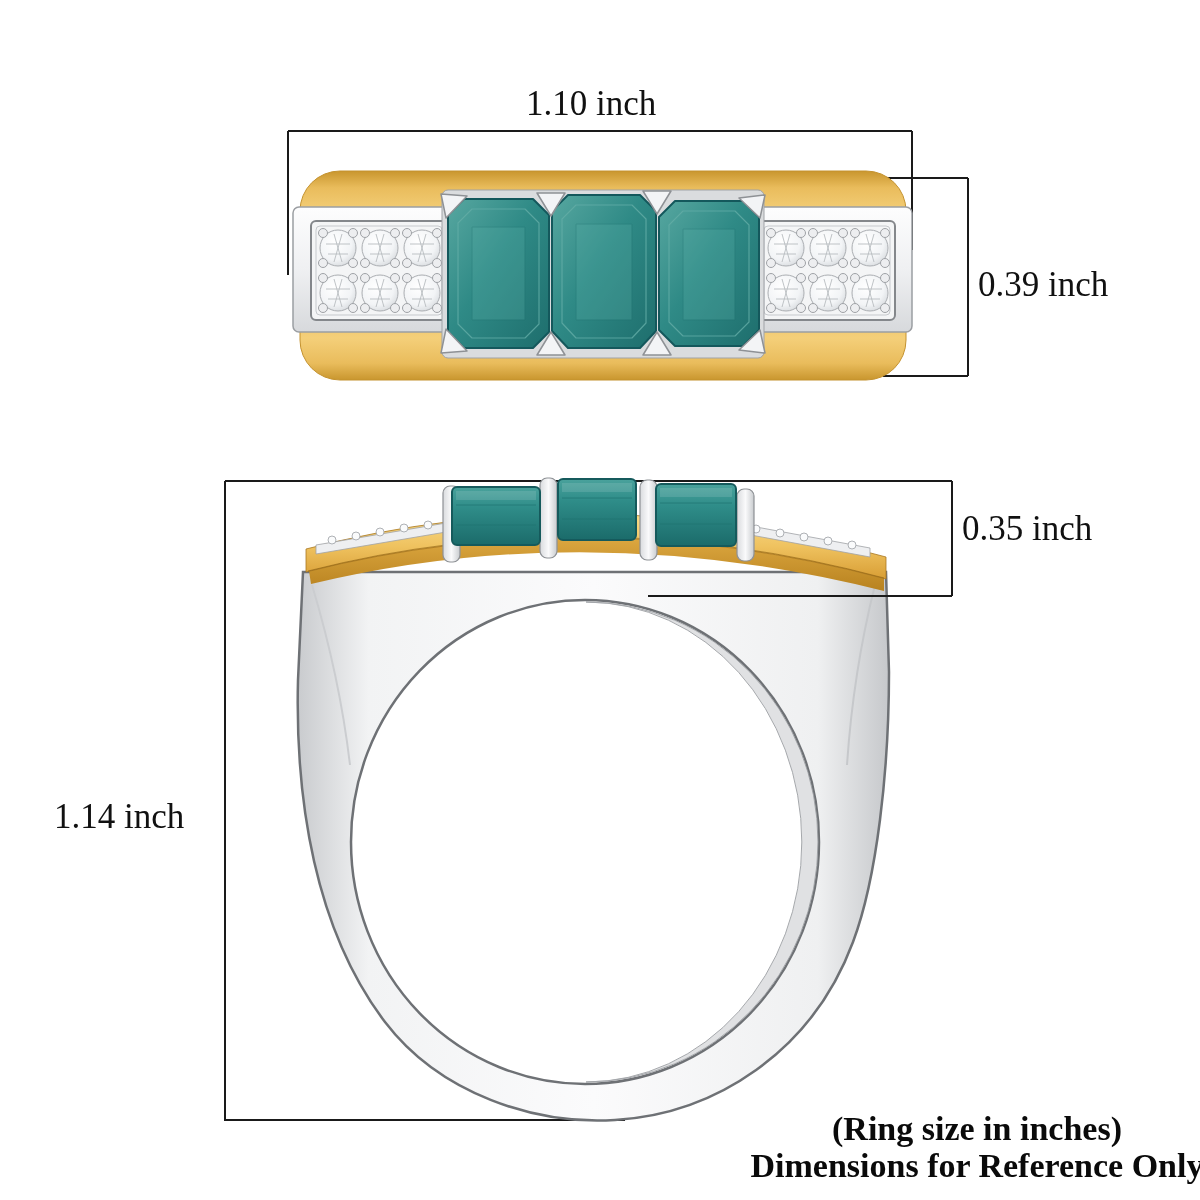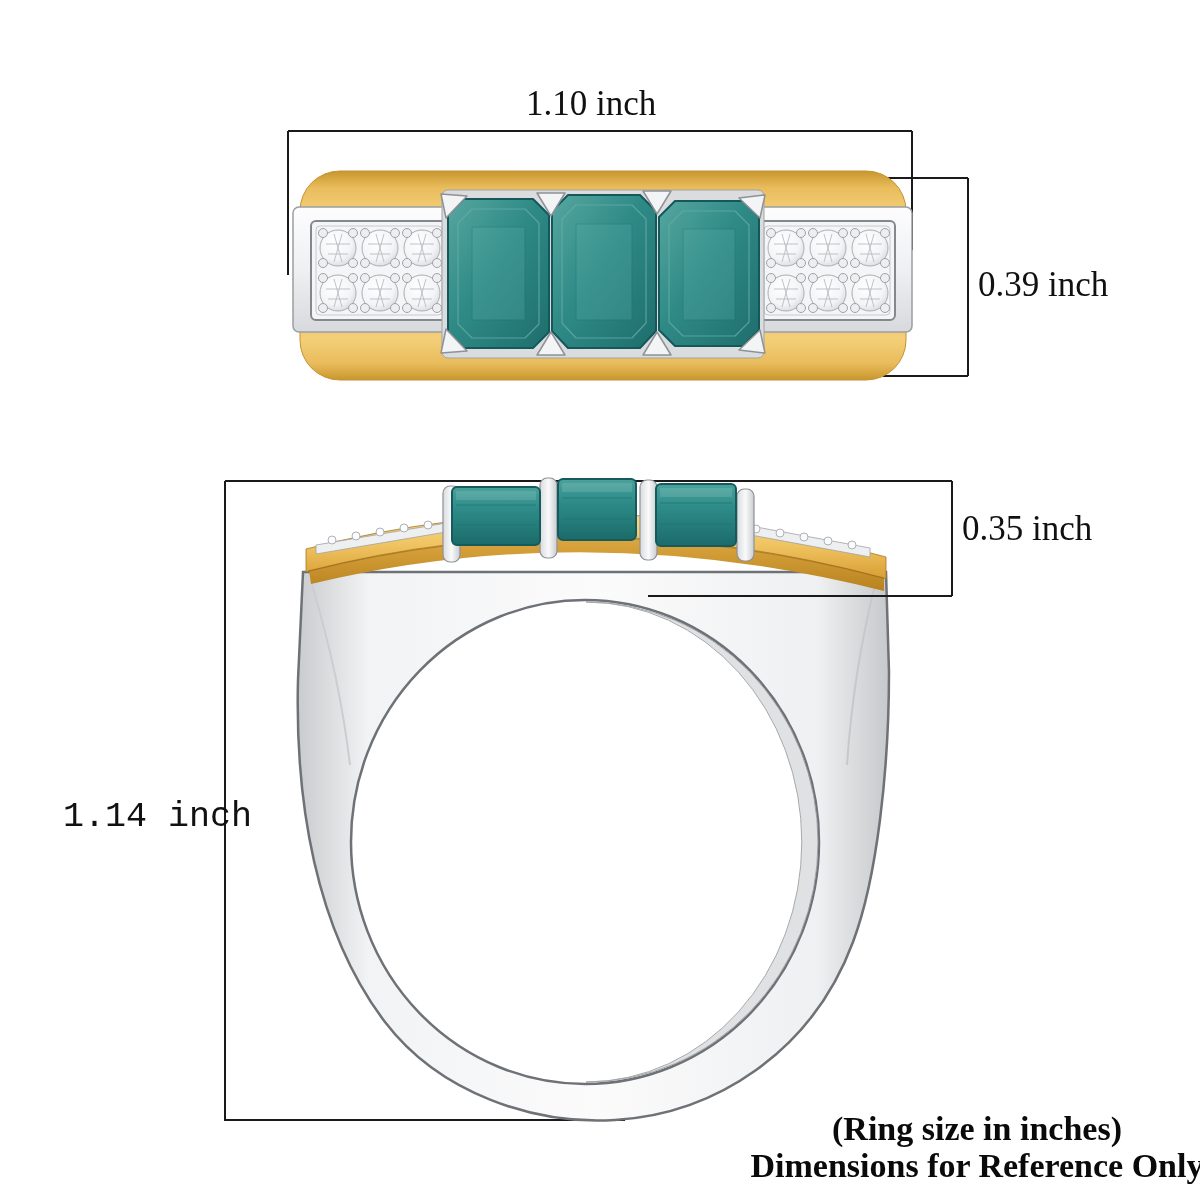--- a/index.html
+++ b/index.html
@@ -230,18 +230,18 @@
   </g>
 </svg>
 
 <svg class="layer" viewBox="0 0 1200 1200">
   <path class="dim" d="M648,596 H952"></path>
 </svg>
 
 <div class="lbl" style="left:526px;top:84px;">1.10 inch</div>
 <div class="lbl" style="left:978px;top:265px;">0.39 inch</div>
 <div class="lbl" style="left:962px;top:509px;">0.35 inch</div>
-<div class="lbl" style="left:63px;top:797px;font-family:Liberation Mono, monospace;">1.14 inch</div>
+<div class="lbl" style="left:54px;top:797px;">1.14 inch</div>
 
 <div class="footer">
   <div>(Ring size in inches)</div>
   <div>Dimensions for Reference Only</div>
 </div>
 
 </body></html>

